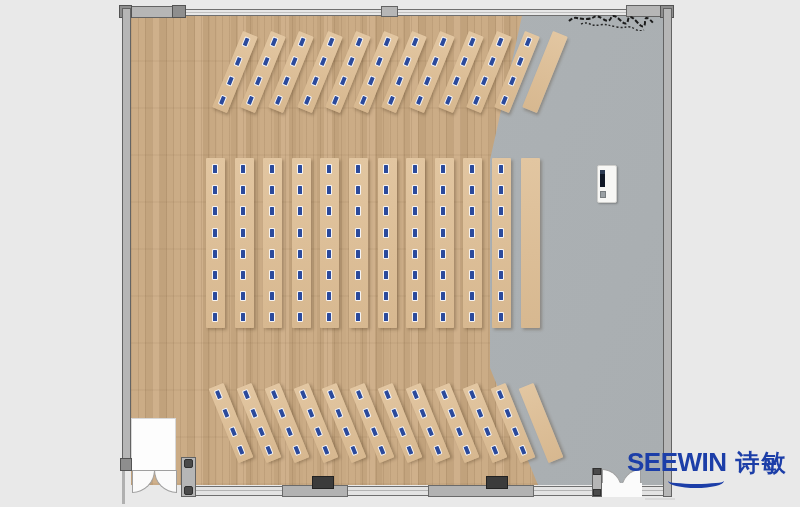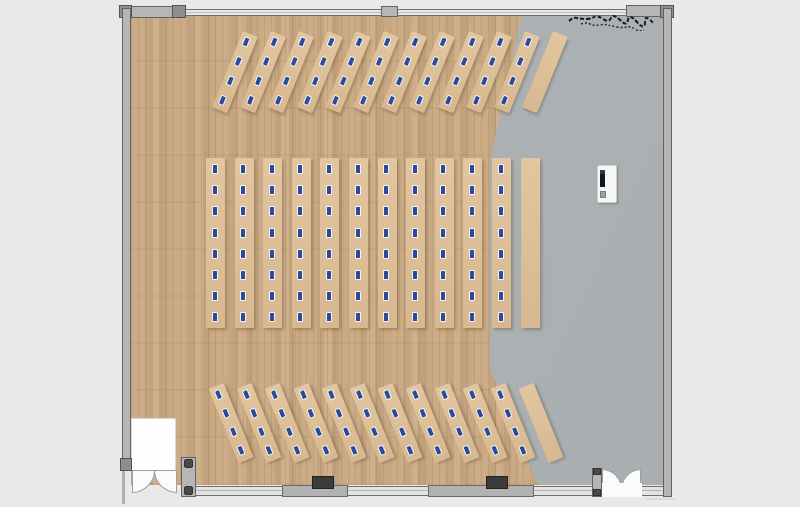--- a/index.html
+++ b/index.html
@@ -344,15 +344,19 @@
   <div class="abs podium">
     <div class="abs podium-screen"></div>
     <div class="abs podium-vent"></div>
   </div>
 
   <svg class="abs" style="left:567px;top:13px;" width="92" height="18" viewBox="0 0 92 18">
     <path d="M2 8 q4 -4 8 -3 t9 1 t8 -2 t9 2 t8 -1 t9 2 t8 0 t9 2 t8 0 t9 2" fill="none" stroke="#1b1b1b" stroke-width="2" stroke-dasharray="4 2"></path>
     <path d="M14 11 q5 -2 9 0 t9 1 t9 0 t9 2 t9 0 t9 2 t9 1" fill="none" stroke="#2a2a2a" stroke-width="1.4" stroke-dasharray="2 2"></path>
   </svg>
 
+  <div class="abs logo">
+    <span class="latin">SEEWIN</span><span class="cjk">诗敏</span>
+    <i class="swoosh"></i>
+  </div>
   <div class="abs groundline"></div>
 
 </div>
 
 </body></html>

